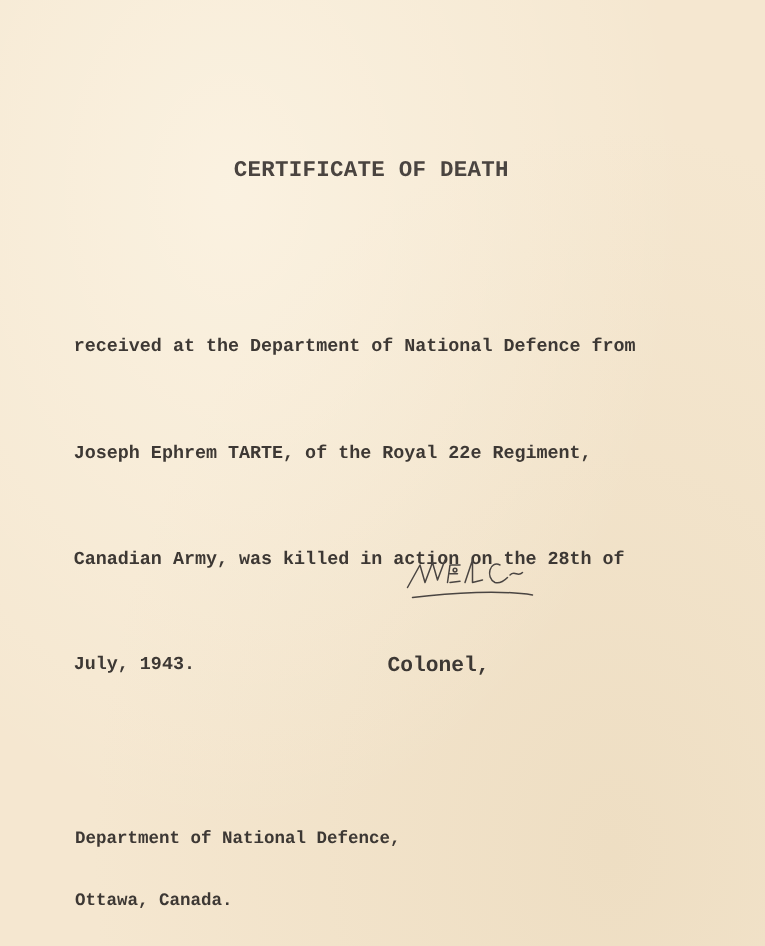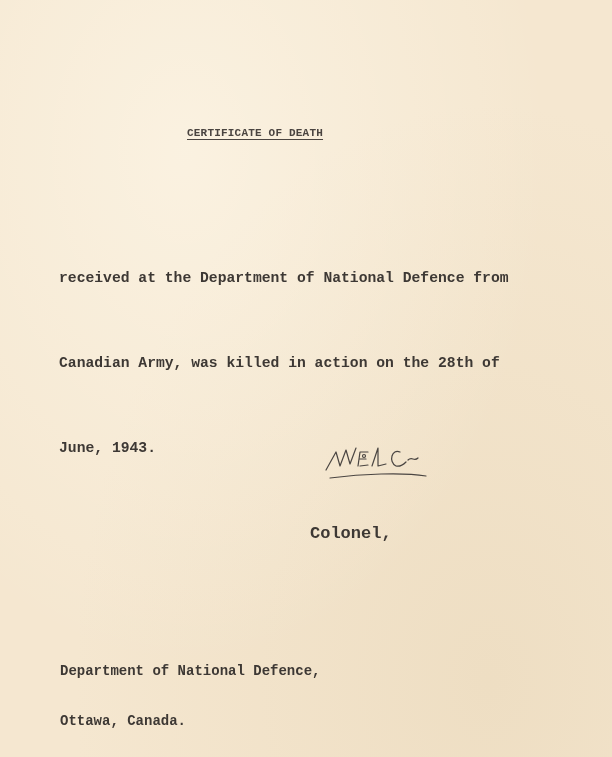--- a/index.html
+++ b/index.html
@@ -12,22 +12,22 @@
     }
     .paper {
       position: absolute; inset: 0;
       background:
         radial-gradient(ellipse at 30% 20%, rgba(255,250,238,0.55), rgba(0,0,0,0) 60%),
         radial-gradient(ellipse at 80% 90%, rgba(225,205,170,0.35), rgba(0,0,0,0) 60%),
         #f5e7d0;
     }
     .title {
       position: absolute; left: 187px; top: 127px;
-      font-size: 11px; font-weight: bold; letter-spacing: 0.2px;
-      text-decoration: underline; text-underline-offset: 3px;
+      font-size: 18px; font-weight: bold; letter-spacing: 0.2px;
+      text-underline-offset: 3px;
       color: #4a4440;
     }
     .body-text {
       position: absolute; left: 59px; top: 208px; width: 530px;
       font-size: 14.7px; font-weight: bold; line-height: 28.2px;
       color: #3d3834;
       white-space: pre;
     }
     .sig {
       position: absolute; left: 322px; top: 440px; width: 110px; height: 50px;
@@ -46,22 +46,23 @@
   </style>
 </head>
 <body>
 
 <div class="paper"></div>
 
 <div class="title">CERTIFICATE OF DEATH</div>
 
 <div class="body-text">
   <span class="line">received at the Department of National Defence from</span>
+  <span class="line">Joseph Ephrem TARTE, of the Royal 22e Regiment,</span>
   <span class="line">Canadian Army, was killed in action on the 28th of</span>
-  <span class="line">June, 1943.</span>
+  <span class="line">July, 1943.</span>
 </div>
 
 <div class="sig">
   <svg width="110" height="50" viewBox="0 0 110 50">
     <g fill="none" stroke="#4a4542" stroke-width="1.2" stroke-linecap="round" stroke-linejoin="round">
       <path d="M4 30 L14 12 L18 26 L24 10 L28 24 L34 8"></path>
       <path d="M36 26 L38 12 L46 12 M38 19 L44 19 M38 26 L46 25"></path>
       <circle cx="42" cy="16" r="1.5"></circle>
       <path d="M50 26 L56 8 L56 26 L64 24"></path>
       <path d="M78 12 C70 8, 66 22, 74 26 C78 27, 82 24, 84 22"></path>

